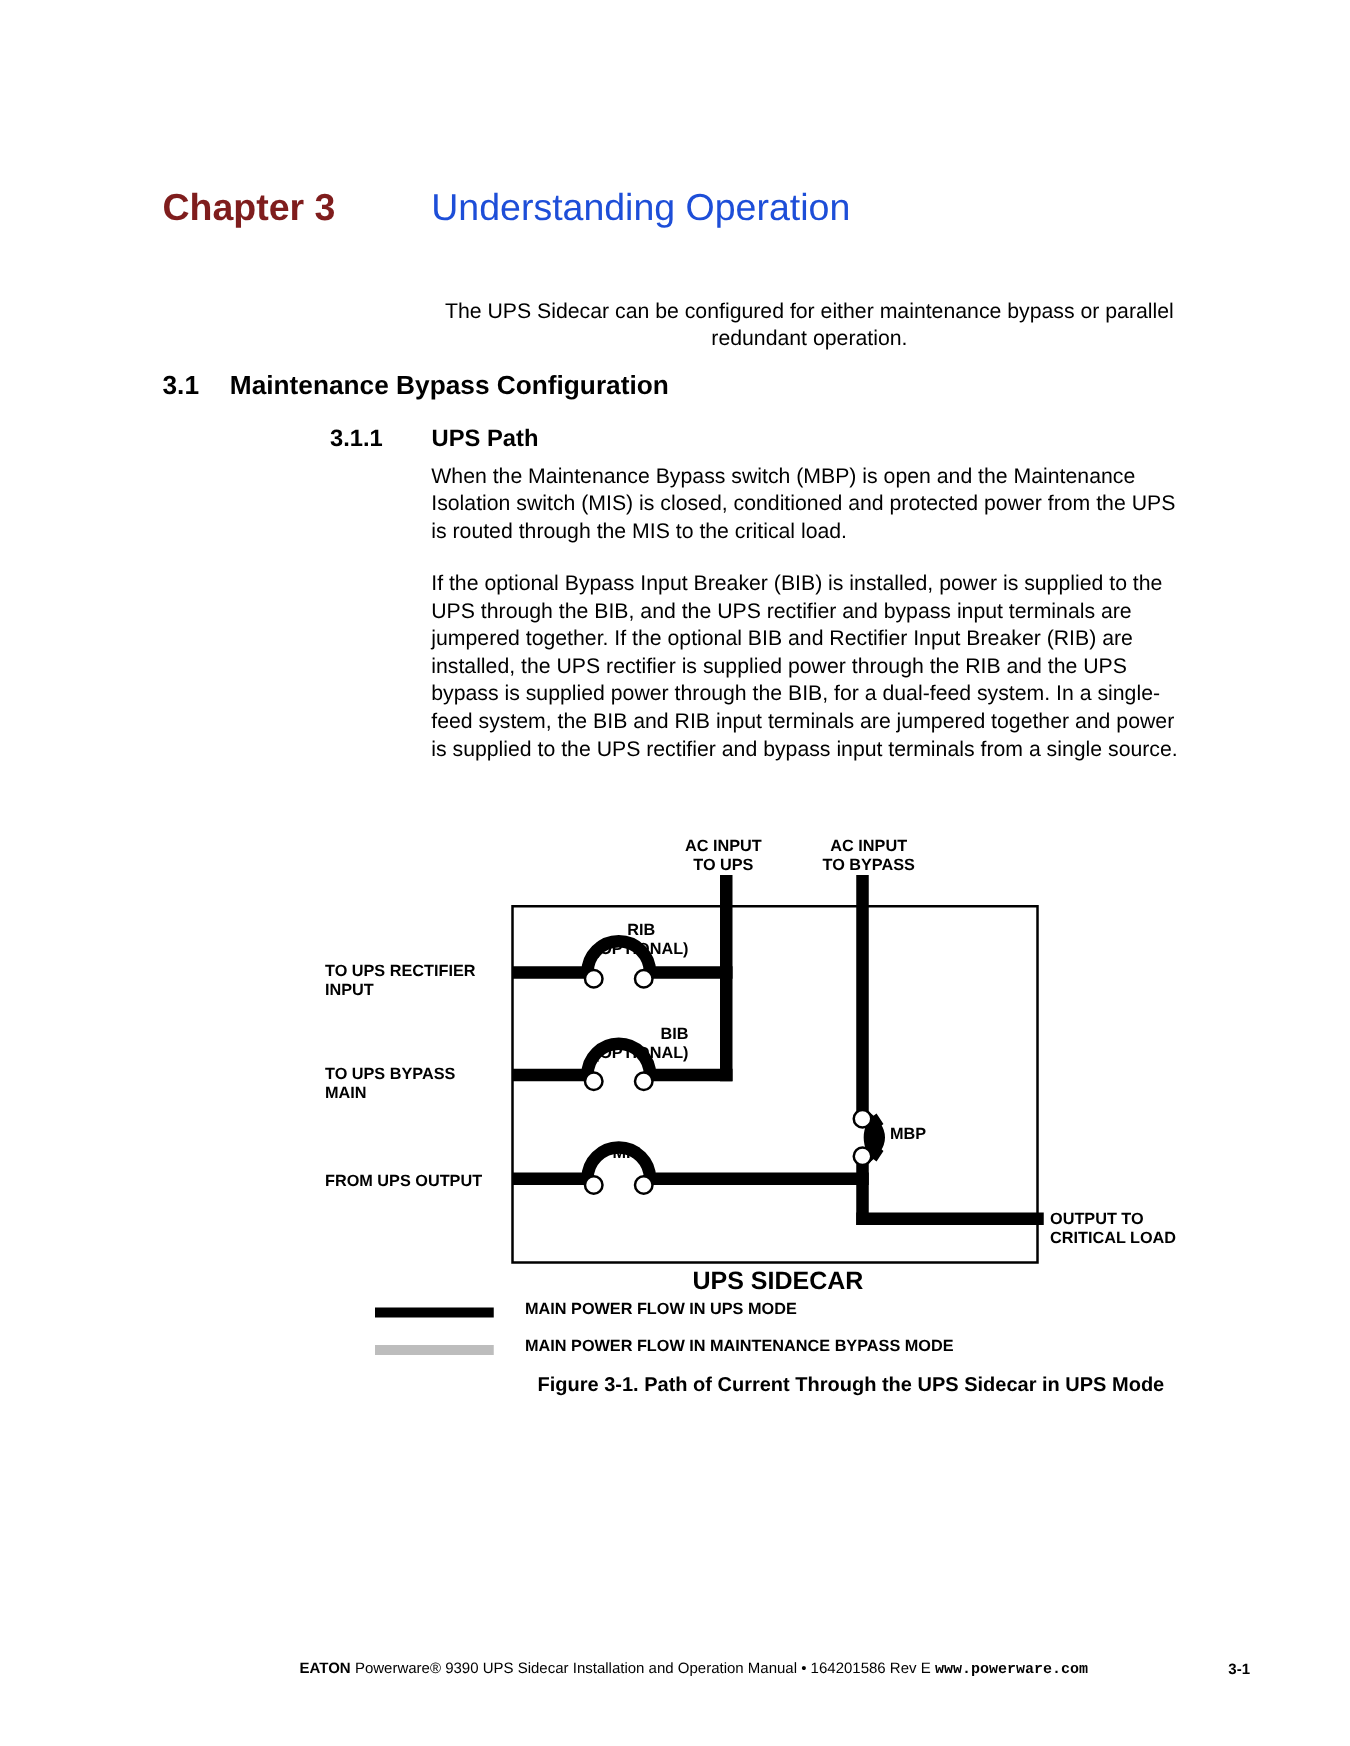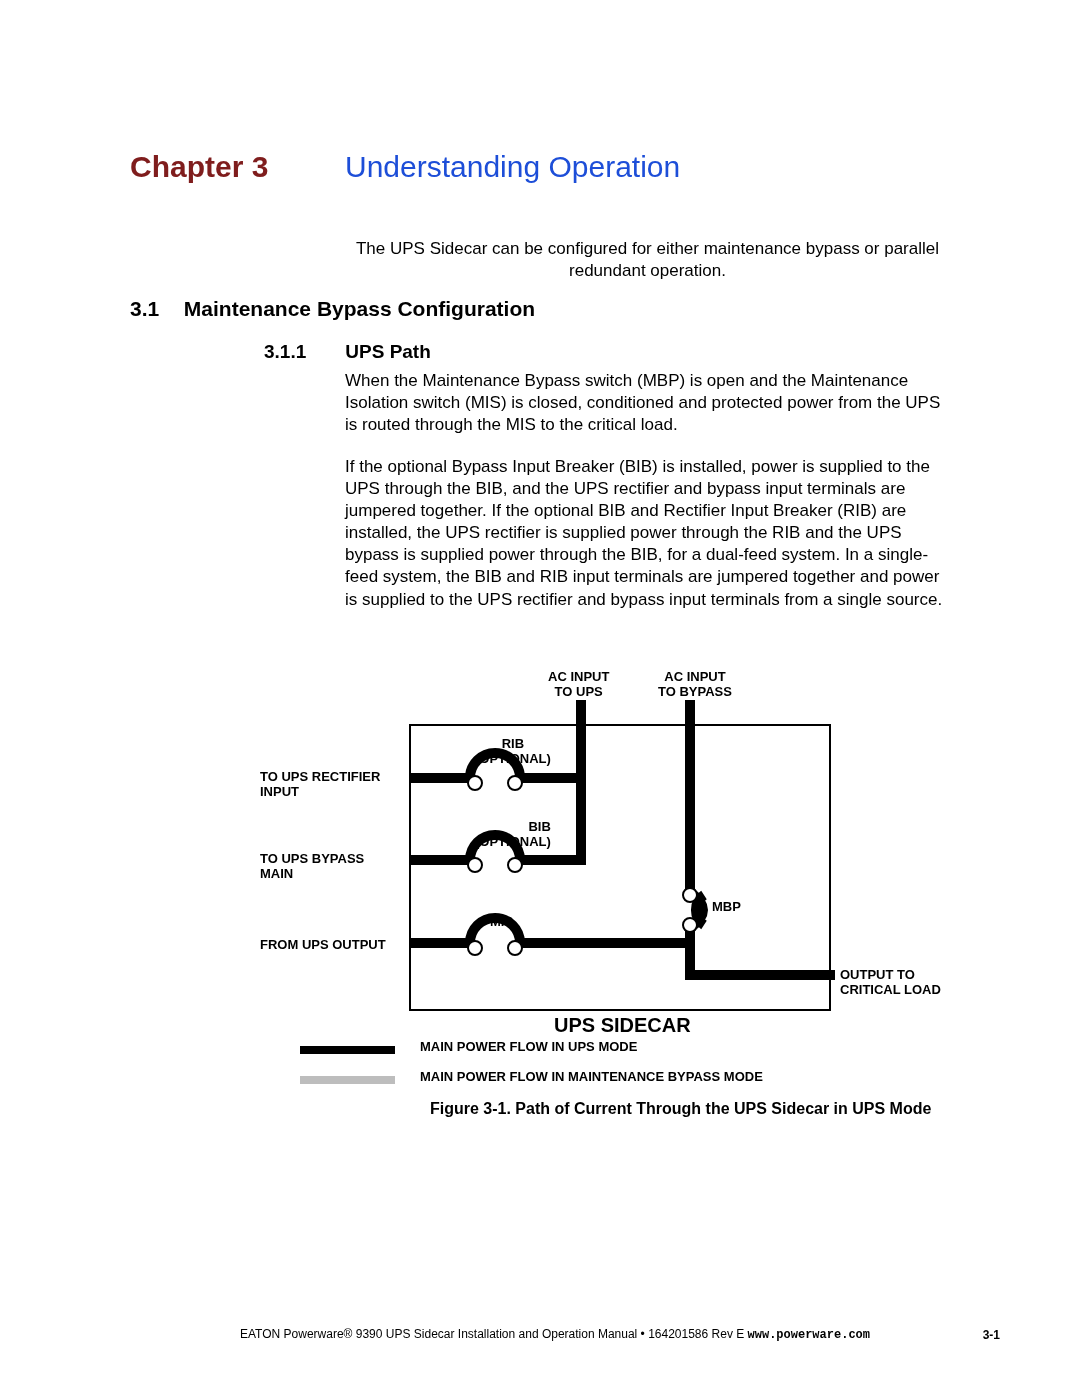--- a/index.html
+++ b/index.html
@@ -107,21 +107,21 @@
     background:#bdbdbd;
   }
   .footer {
     position:absolute;
     bottom: 55px;
     left:130px;
     right:100px;
     font-size:12px;
     text-align:center;
   }
-  .footer .brand { font-weight:normal; }
+  .footer .brand { font-weight:bold; }
   .footer .url { font-weight:bold;font-family:Liberation Mono, monospace; }
   .page-num {
     position:absolute;
     bottom:55px;
     right:80px;
     font-size:12px;
     font-weight:bold;
   }
 </style>
 </head>

